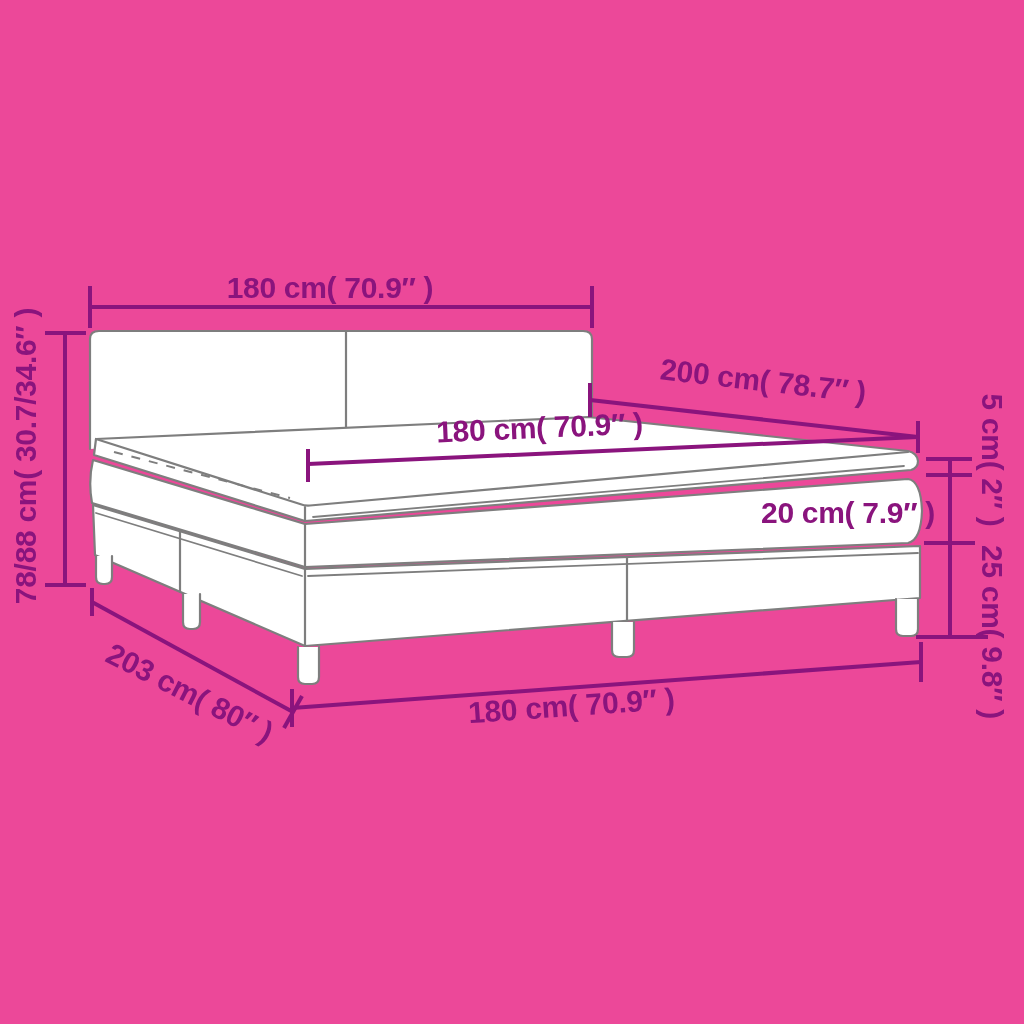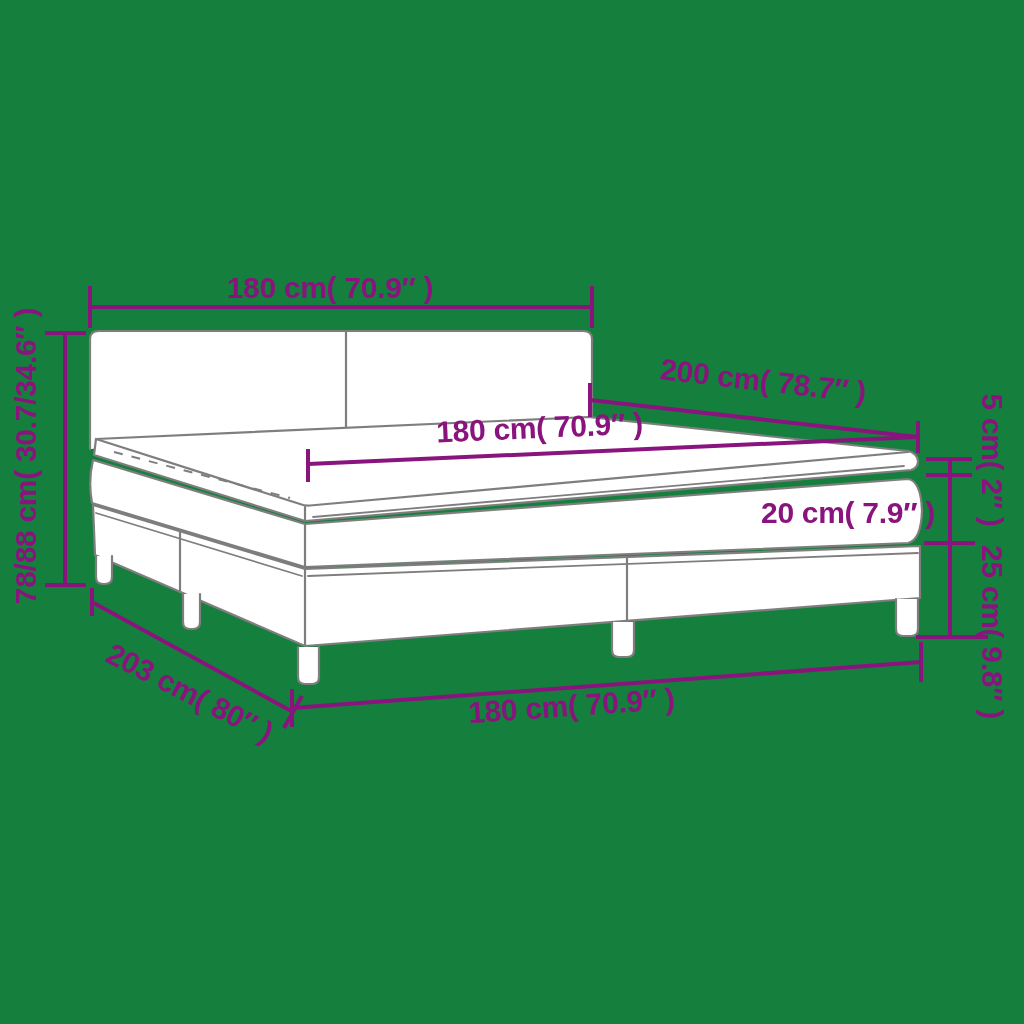--- a/index.html
+++ b/index.html
@@ -1,16 +1,16 @@
 <!DOCTYPE html>
 <html><head>
 <meta charset="utf-8">
 <style>
   html,body{margin:0;padding:0;background:#ffffff;}
-  .stage{width:1024px;height:1024px;background:#15803d;position:relative;overflow:hidden;}
+  .stage{width:1024px;height:1024px;background:#ec4899;position:relative;overflow:hidden;}
   svg{display:block;}
   .art{fill:#ffffff;stroke-width:2.2;stroke-linejoin:round;stroke-linecap:round;}
   .art-line{fill:none;stroke-width:2.2;stroke-linejoin:round;stroke-linecap:round;}
   .art-thin{fill:none;stroke-width:1.8;stroke-linejoin:round;stroke-linecap:round;}
   .art-dash{fill:none;stroke-width:2;stroke-dasharray:9 9;}
   .dim{fill:none;stroke-width:4;stroke-linecap:butt;}
   .dim-text{font-family:"Liberation Sans","DejaVu Sans",sans-serif;font-weight:700;font-size:30px;letter-spacing:-0.3px;}
 </style>
 </head>
 <body>

